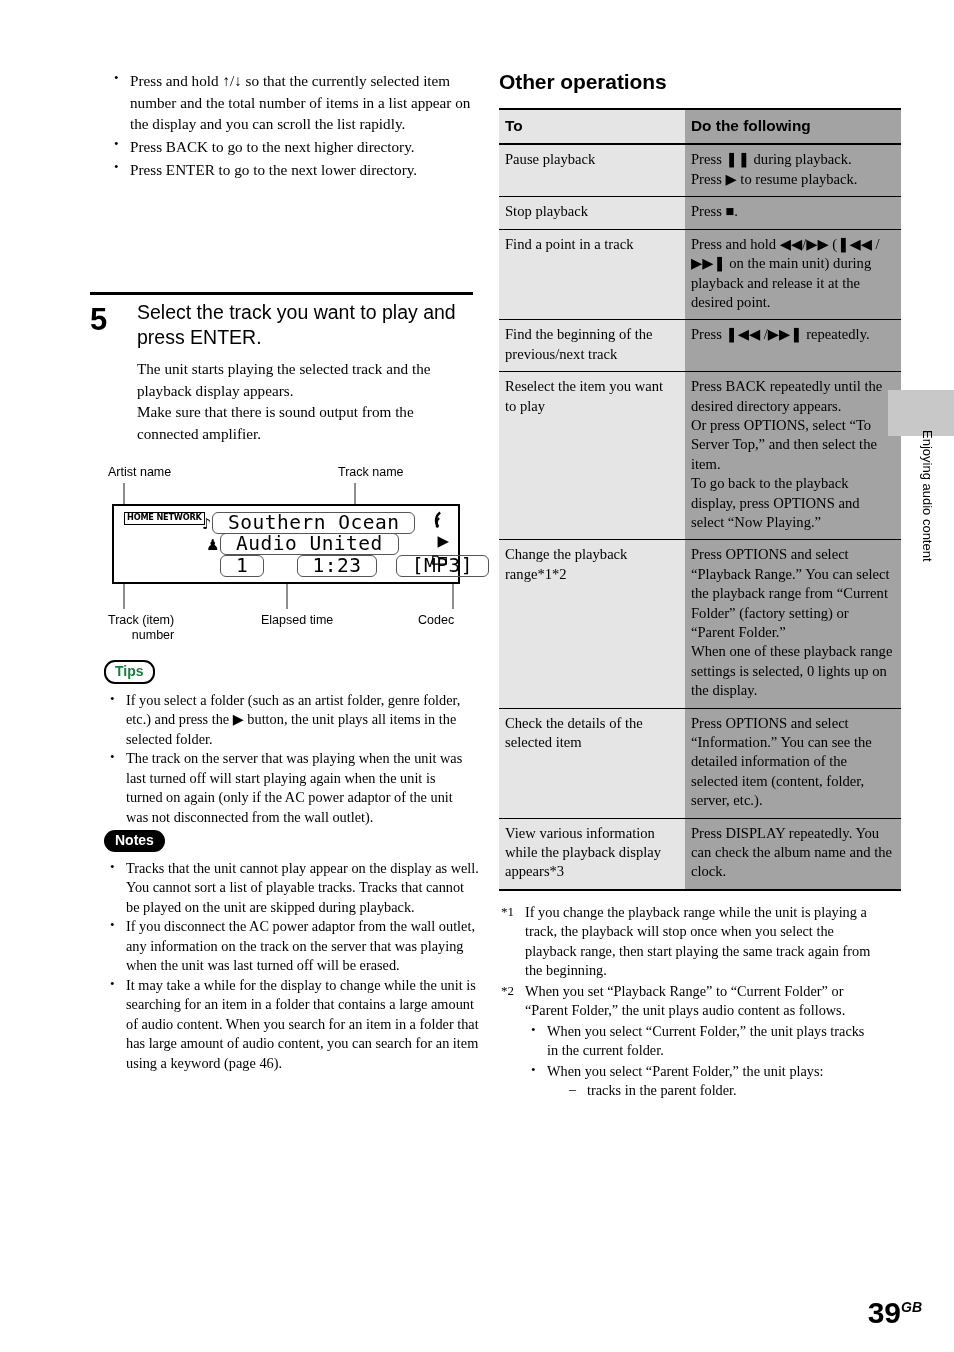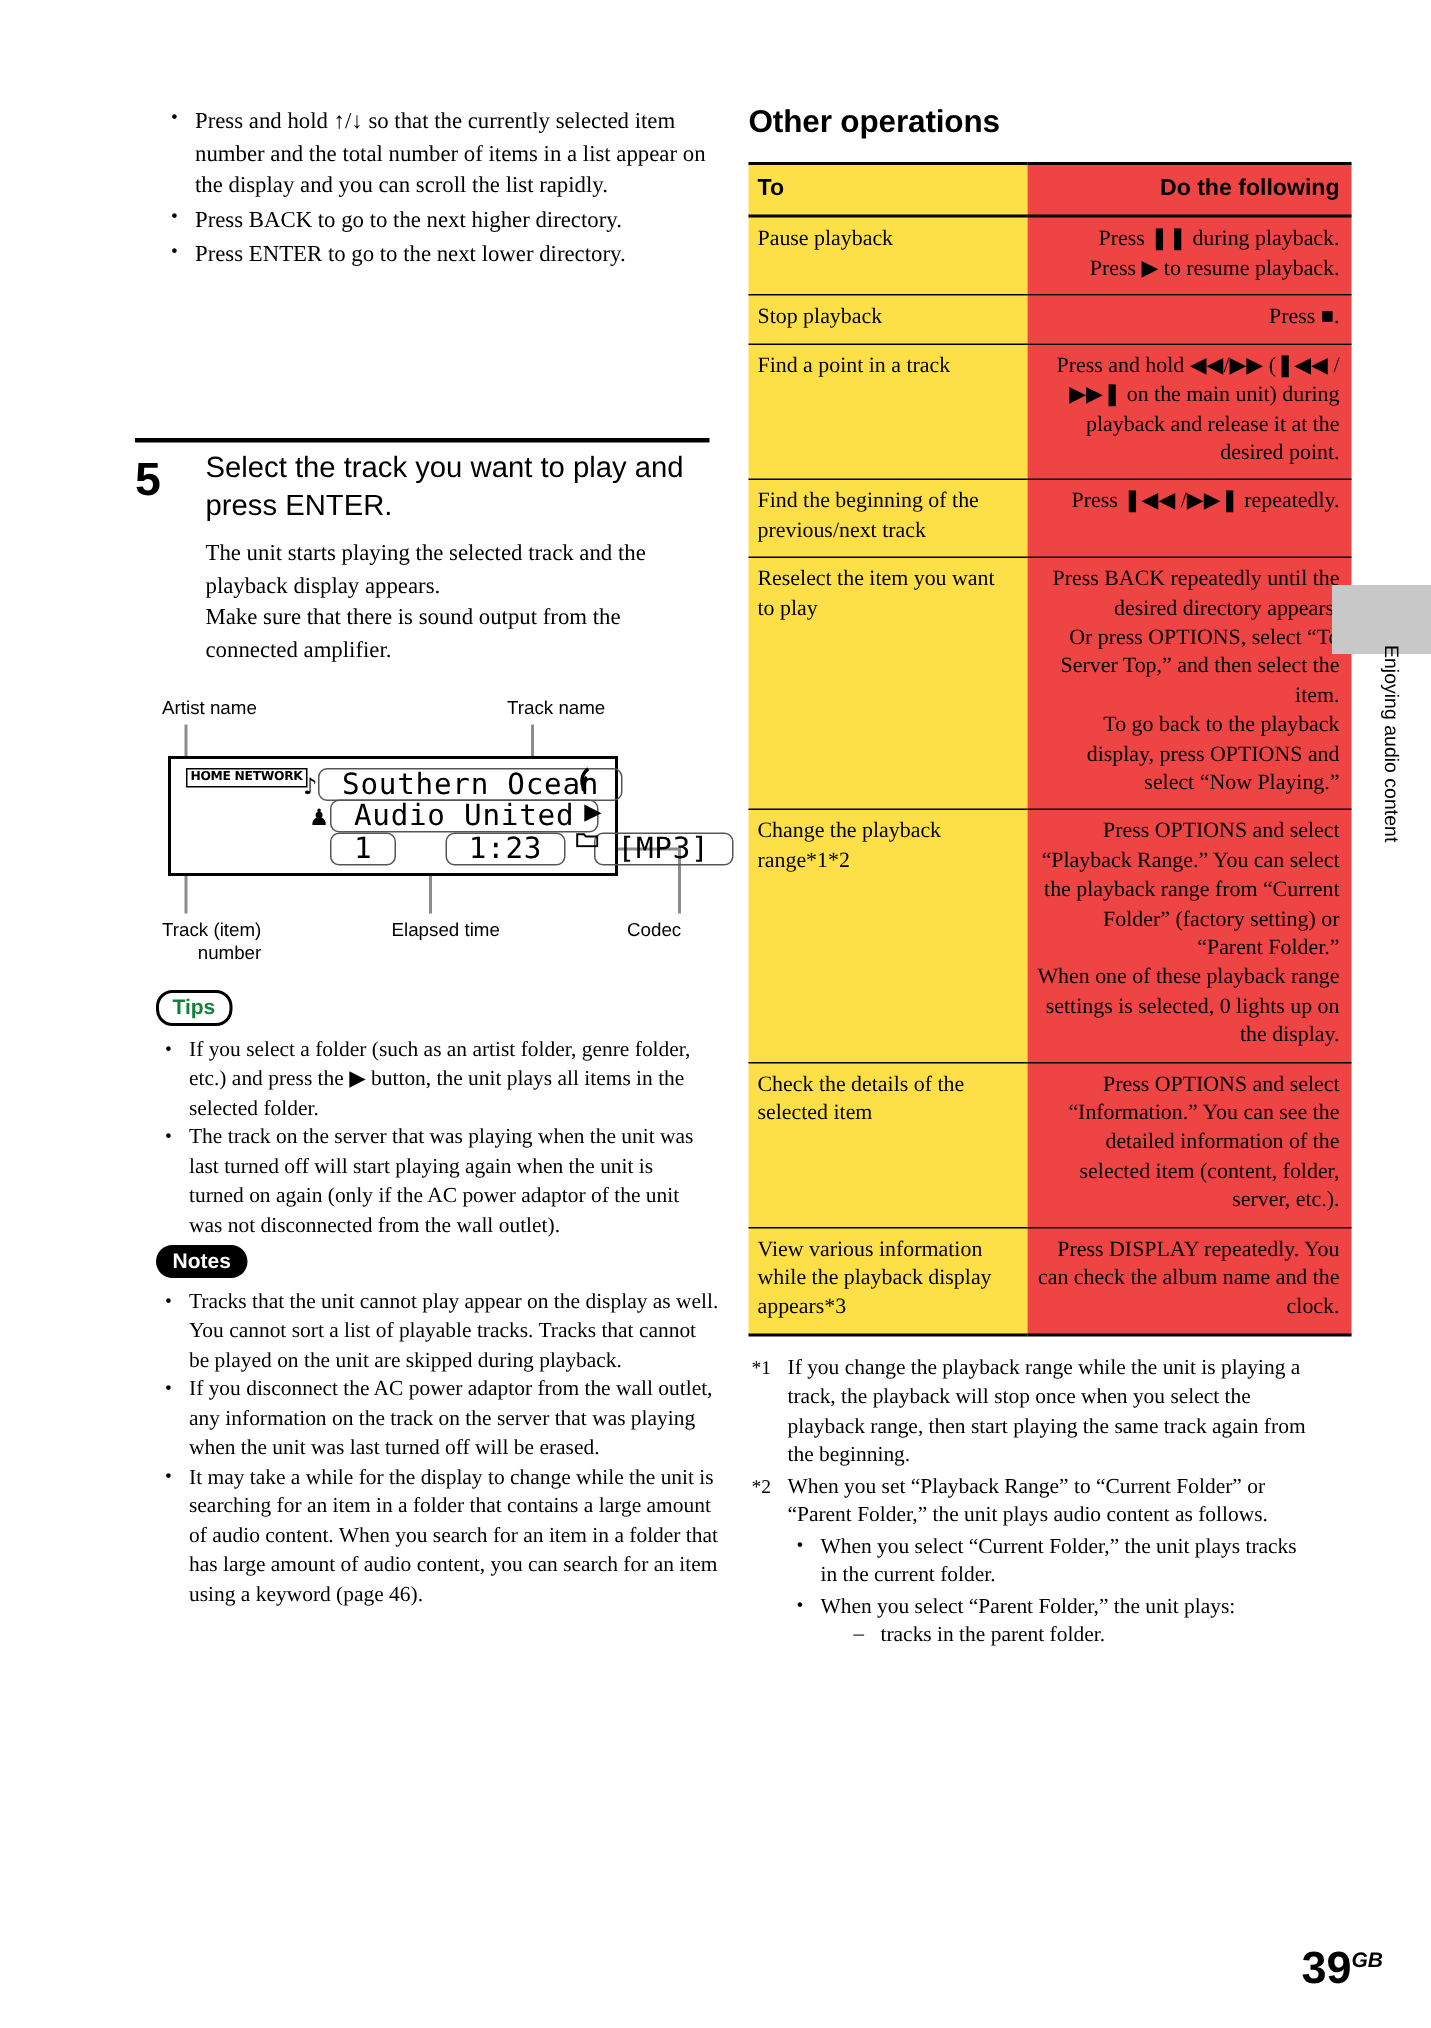--- a/index.html
+++ b/index.html
@@ -111,21 +111,21 @@
     text-align: right;
   }
   .fig .leader {
     position: absolute;
     background: #8d8d8d;
   }
   .panel {
     position: absolute;
     left: 4px;
     top: 39px;
-    width: 300px;
+    width: 348px;
     height: 80px;
     border: 2px solid #000;
     box-sizing: border-box;
     background: #fff;
   }
   .badge-hn {
     position: absolute;
     left: 10px;
     top: 6px;
     border: 1.5px solid #000;
@@ -235,23 +235,23 @@
     font-family: "Liberation Sans", sans-serif;
     font-weight: bold;
     font-size: 15.4px;
     border-top: 2px solid #000;
     border-bottom: 2px solid #000;
     padding-top: 6px;
     padding-bottom: 7px;
   }
   table.ops td.c1, table.ops th.c1 {
     width: 172px;
-    background: #fde047;
-  }
-  table.ops td.c2, table.ops th.c2 { width: 202px; background: #ef4444; text-align: right; }
+    background: #e5e5e5;
+  }
+  table.ops td.c2, table.ops th.c2 { width: 202px; background: #a3a3a3; }
   table.ops tr td { border-top: none; }
   table.ops tr { border-bottom: 1px solid #000; }
   table.ops tr:last-child td { border-bottom: 2px solid #000; }
 
   
   .footnotes { margin-top: 12px; width: 380px; }
   .fn-item {
     position: relative;
     padding-left: 26px;
     font-size: 14.3px;

